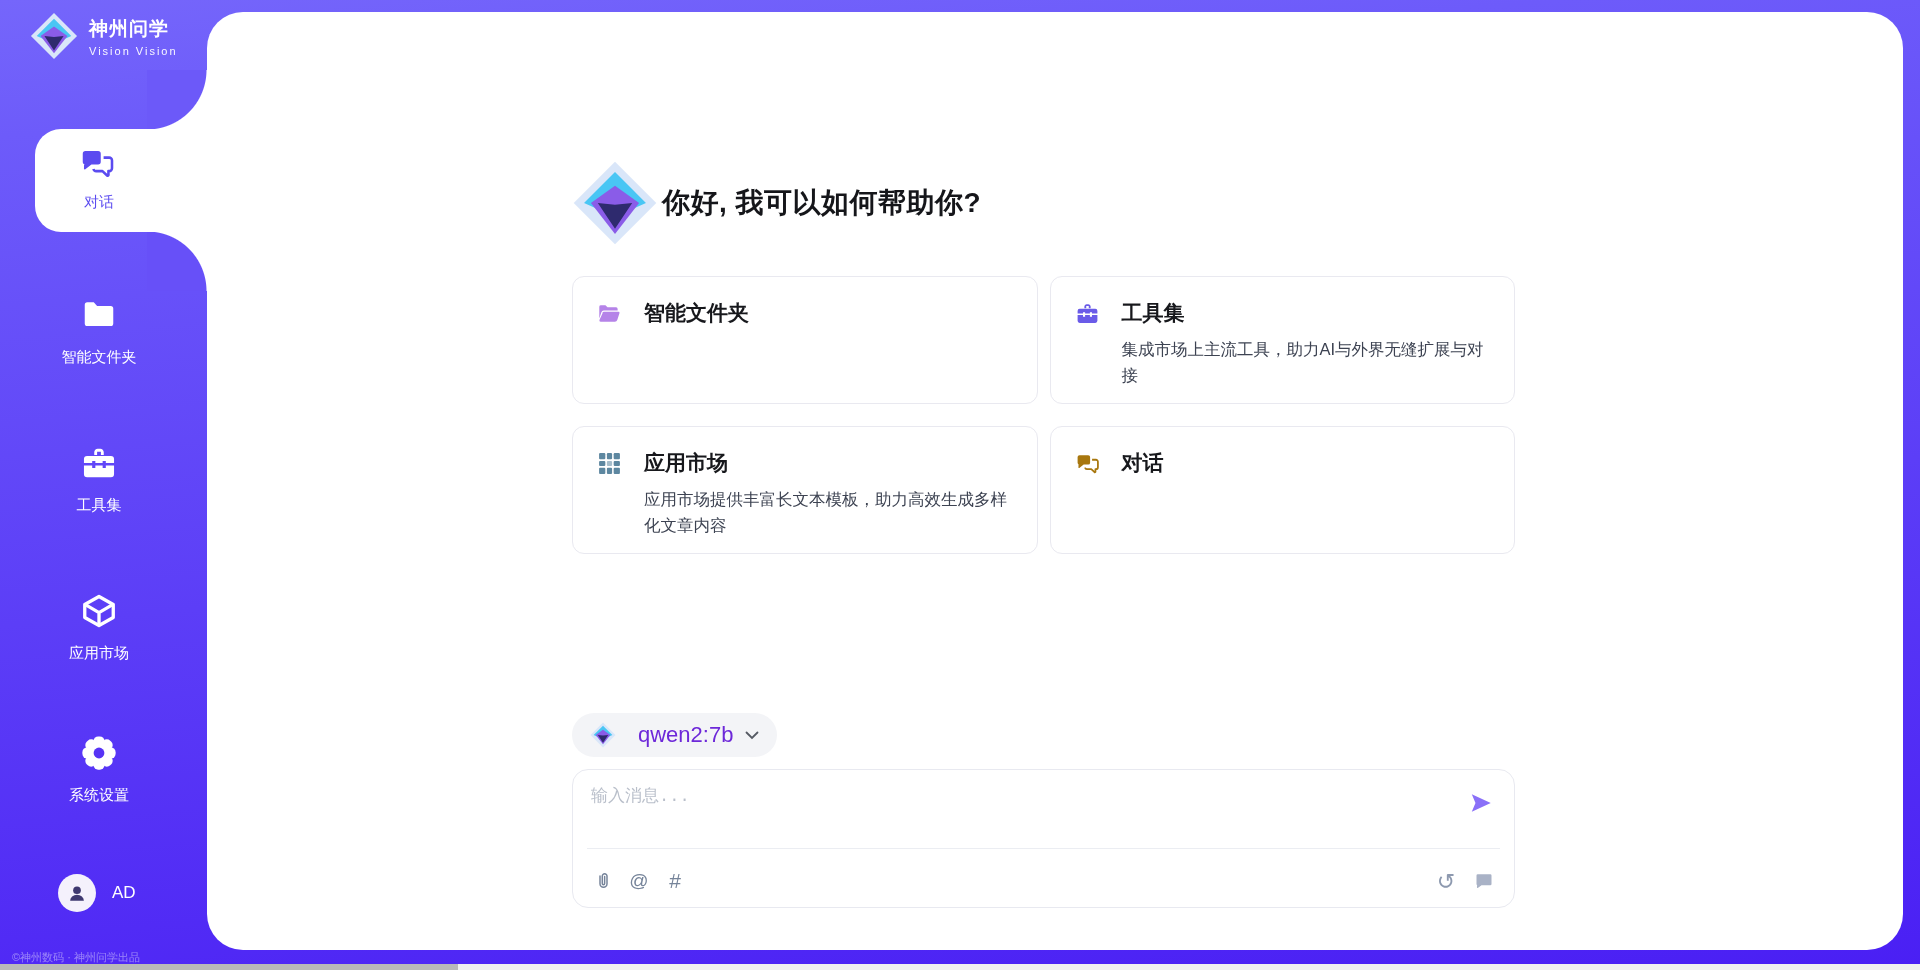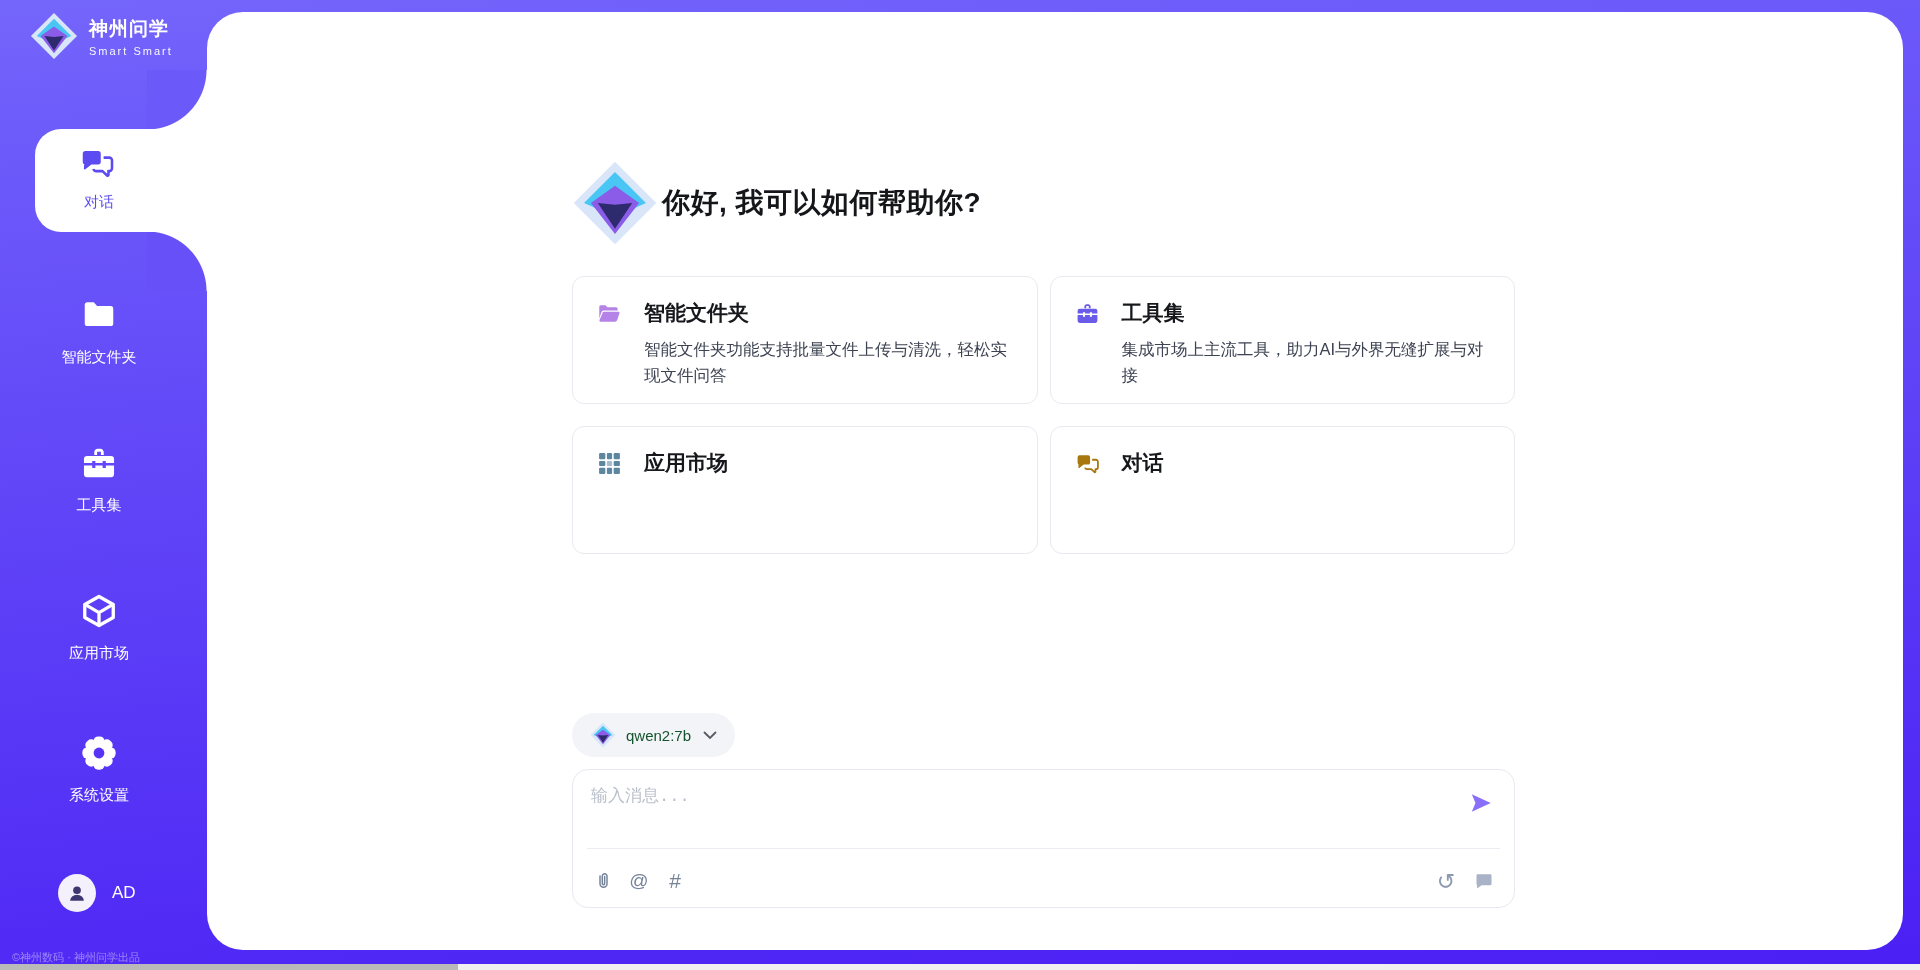--- a/index.html
+++ b/index.html
@@ -63,21 +63,21 @@
   .card-head { display:flex; align-items:center; gap:22px; }
   .card-head .c-icon { width:25px; height:25px; flex:0 0 25px; }
   .card-title { font-size:21px; font-weight:bold; color:#17181c; }
   .card-desc { margin:10px 0 0 47px; font-size:16.5px; line-height:1.55; color:#3d4352; }
 
   
   .model-pill { position:absolute; left:572px; top:713px; height:44px; z-index:3;
     display:inline-flex; align-items:center; gap:10px; padding:0 18px;
     background:#f3f4f7; border-radius:22px; cursor:pointer; }
   .model-pill .logo { width:26px; height:26px; }
-  .model-name { font-size:15px; color:#14532d; }
+  .model-name { font-size:22px; color:#6d28d9;margin-left:12px; }
   .chev { width:14px; height:9px; margin-left:2px; }
 
   .composer { position:absolute; left:572px; top:769px; width:943px; height:139px; z-index:3;
     background:#fff; border:1px solid #e8e9f0; border-radius:16px; }
   .composer textarea {
     position:absolute; left:18px; top:14px; width:850px; height:58px;
     border:none; outline:none; resize:none; font-family:Liberation Mono, monospace;
     font-size:17px; color:#333; background:transparent; }
   .composer textarea::placeholder { color:#b9bfca; }
   .send-btn { position:absolute; right:20px; top:20px; width:26px; height:26px; cursor:pointer; }
@@ -111,21 +111,21 @@
     </g>
   </defs>
 </svg>
 
 <div class="brand">
   <svg class="logo" viewBox="0 0 100 100">
       <use href="#logo-diamond"></use>
     </svg>
   <div class="brand-text">
     <div class="brand-name">神州问学</div>
-    <div class="brand-sub">Smart Smart</div>
+    <div class="brand-sub">Vision Vision</div>
   </div>
 </div>
 
 <div class="corner top"></div>
 <div class="corner bottom"></div>
 
 <div class="tab-active">
   <svg class="tab-icon" viewBox="0 0 24 24">
     <path d="M2.5 5.8A1.8 1.8 0 0 1 4.3 4h8.4a1.8 1.8 0 0 1 1.8 1.8v5.4a1.8 1.8 0 0 1-1.8 1.8H8.3l-4.1 3.2c-.37.29-.92.03-.9-.44l.07-2.76H4.3a1.8 1.8 0 0 1-1.8-1.8z" fill="currentColor"></path>
     <path d="M16.4 8.4h3.7A1.9 1.9 0 0 1 22 10.3v5.2a1.9 1.9 0 0 1-1.9 1.9h-.5l.06 2.5c.01.48-.55.74-.92.44l-3.1-2.94h-4.2a1.9 1.9 0 0 1-1.84-1.44" fill="none" stroke="currentColor" stroke-width="1.7" stroke-linejoin="round"></path>
@@ -203,21 +203,20 @@
   <div class="card">
     <div class="card-head">
       <svg class="c-icon" viewBox="0 0 24 24" style="color:#b583e8">
         <g fill="currentColor">
           <path d="M2.2 5.4A1.5 1.5 0 0 1 3.7 4h4.4l2 2.1h8.2A1.5 1.5 0 0 1 19.8 7.6v1.6H6.5a2.4 2.4 0 0 0-2.3 1.7l-2 5.8z"></path>
           <path d="M6.5 10.4h14a1.1 1.1 0 0 1 1.05 1.43l-2.1 6.4A2.4 2.4 0 0 1 17.2 19.8H3.5a1.2 1.2 0 0 1-1.14-1.58l2.86-6.2a1.4 1.4 0 0 1 1.28-1.62z"></path>
         </g>
       </svg>
       <span class="card-title">智能文件夹</span>
     </div>
-    <div class="card-desc">智能文件夹功能支持批量文件上传与清洗，轻松实现文件问答</div>
   </div>
 
   <div class="card">
     <div class="card-head">
       <svg class="c-icon" viewBox="0 0 24 24" style="color:#6a5be8">
         <g fill="currentColor">
           <path d="M9 7V5.2C9 4 10 3 11.2 3h1.6C14 3 15 4 15 5.2V7h-1.8V4.9h-2.4V7z"></path>
           <path d="M4.5 7.5h15a2 2 0 0 1 2 2V12h-5.2v-1.2h-2V12H9.7v-1.2h-2V12H2.5V9.5a2 2 0 0 1 2-2z"></path>
           <path d="M2.5 13.5h5.2v1.6h2v-1.6h4.6v1.6h2v-1.6h5.2V19a2 2 0 0 1-2 2h-15a2 2 0 0 1-2-2z"></path>
         </g>
@@ -237,20 +236,21 @@
           <rect x="2" y="9.5" width="6" height="5" rx="1"></rect>
             <rect x="9.5" y="9.5" width="5" height="5" rx="1" opacity=".55"></rect>
             <rect x="16" y="9.5" width="6" height="5" rx="1"></rect>
           <rect x="2" y="16" width="6" height="6" rx="1"></rect>
             <rect x="9.5" y="16" width="5" height="6" rx="1"></rect>
             <rect x="16" y="16" width="6" height="6" rx="1"></rect>
         </g>
       </svg>
       <span class="card-title">应用市场</span>
     </div>
+    <div class="card-desc">应用市场提供丰富长文本模板，助力高效生成多样化文章内容</div>
   </div>
 
   <div class="card">
     <div class="card-head">
       <svg class="c-icon" viewBox="0 0 24 24" style="color:#a8770e">
         <path d="M2.5 5.8A1.8 1.8 0 0 1 4.3 4h8.4a1.8 1.8 0 0 1 1.8 1.8v5.4a1.8 1.8 0 0 1-1.8 1.8H8.3l-4.1 3.2c-.37.29-.92.03-.9-.44l.07-2.76H4.3a1.8 1.8 0 0 1-1.8-1.8z" fill="currentColor"></path>
         <path d="M16.4 8.4h3.7A1.9 1.9 0 0 1 22 10.3v5.2a1.9 1.9 0 0 1-1.9 1.9h-.5l.06 2.5c.01.48-.55.74-.92.44l-3.1-2.94h-4.2a1.9 1.9 0 0 1-1.84-1.44" fill="none" stroke="currentColor" stroke-width="1.7" stroke-linejoin="round"></path>
       </svg>
       <span class="card-title">对话</span>
     </div>

